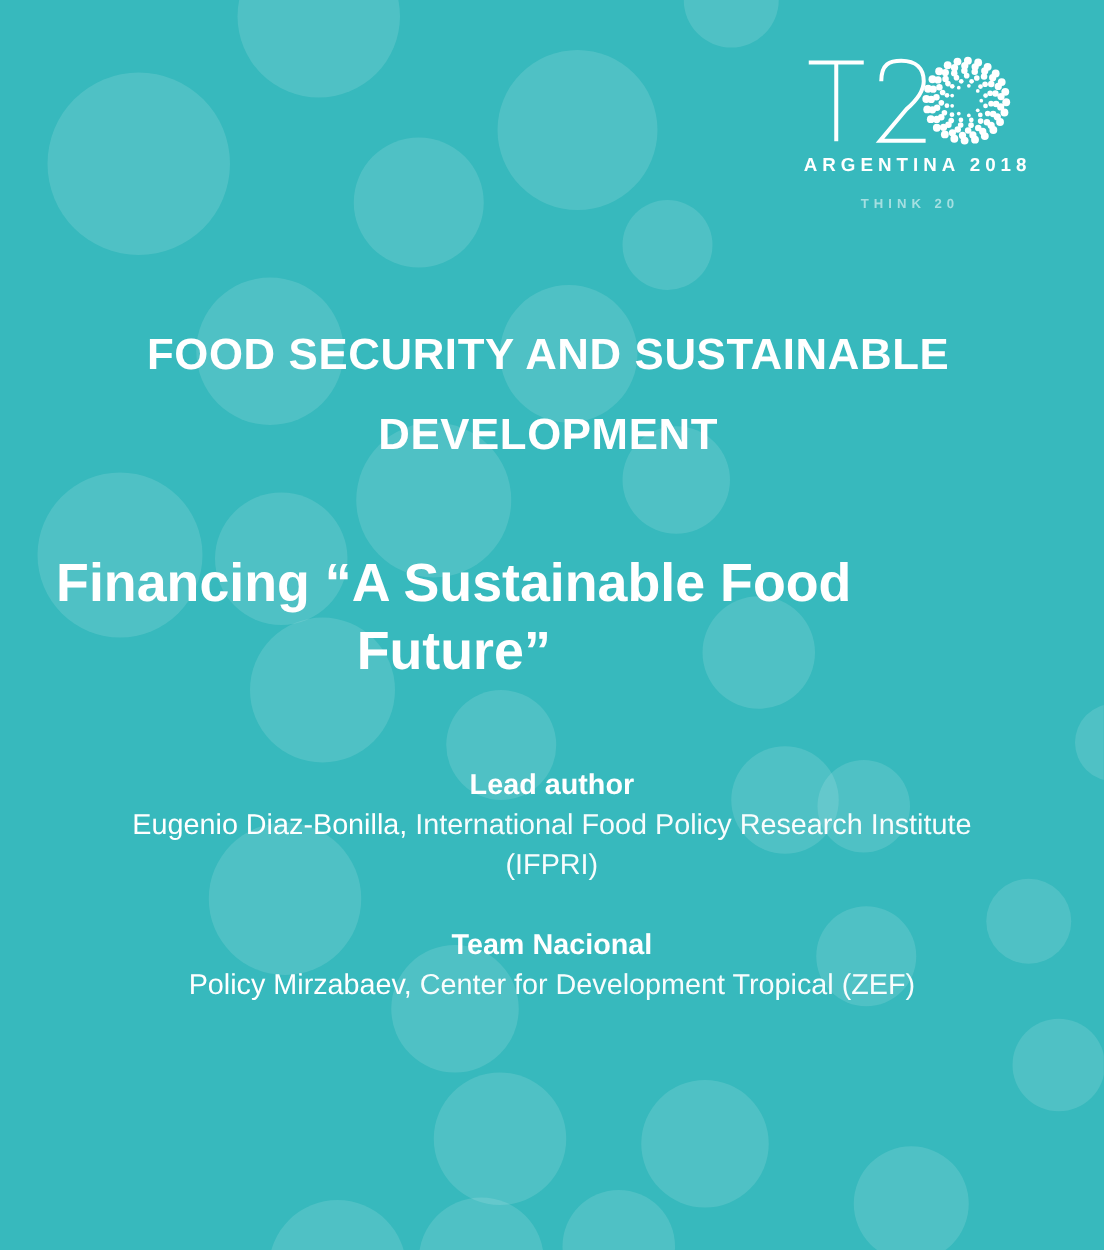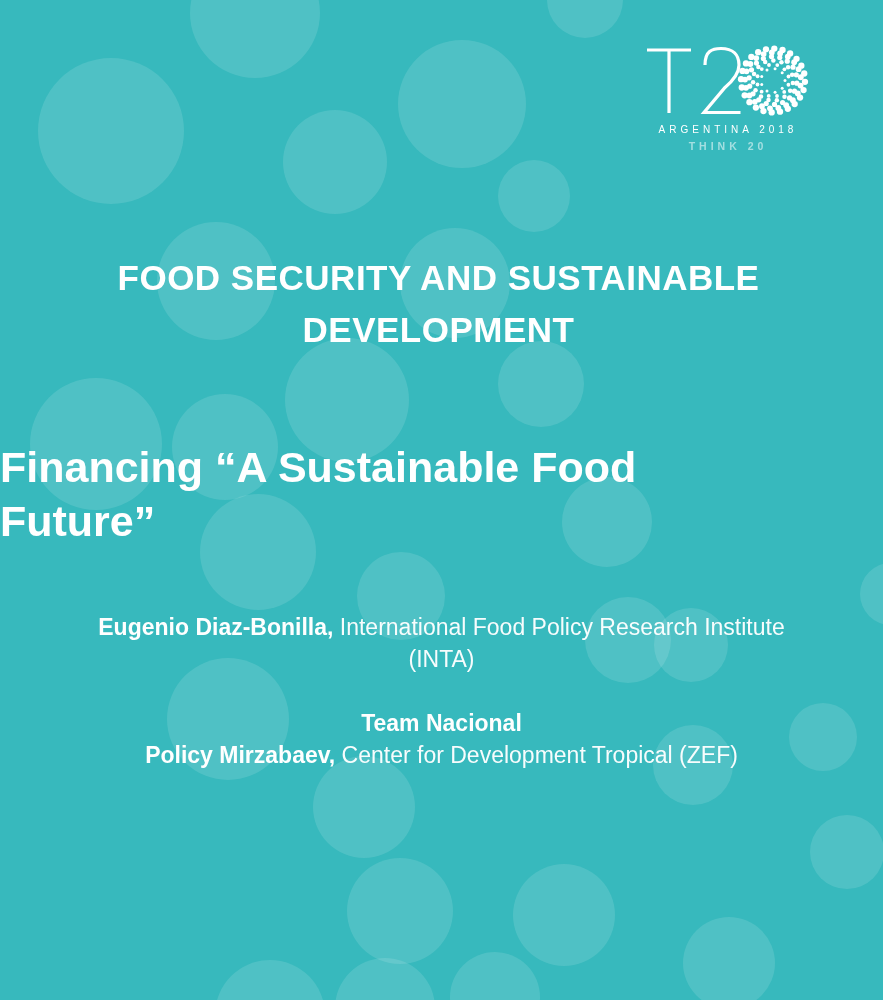--- a/index.html
+++ b/index.html
@@ -22,51 +22,52 @@
   #decor{position:absolute;inset:0;z-index:0;}
   .bubble{position:absolute;border-radius:50%;background:var(--circle);}
   
   .logo{
     position:absolute;
     left:643px;top:44px;width:170px;
     text-align:center;z-index:2;
   }
   .logo svg{display:block;margin:0 auto 8px auto;}
   .logo-country{
-    font-size:10px;font-weight:normal;letter-spacing:4px;
+    font-size:15px;font-weight:bold;letter-spacing:4px;
     color:var(--txt);white-space:nowrap;
   }
   .logo-tagline{
-    margin-top:5px;
+    margin-top:16px;
     font-size:10.5px;font-weight:bold;letter-spacing:4px;
     color:var(--faint);white-space:nowrap;
   }
   
   .category{
     position:absolute;left:0;top:252px;width:877px;z-index:1;
     text-align:center;
     font-size:35px;font-weight:bold;letter-spacing:0.5px;
-    line-height:52px;
+    line-height:64px;
   }
   .category span{display:inline-block;max-width:800px;}
   .doc-title{
     position:absolute;left:0;top:440px;width:726px;z-index:1;
+    text-align:center;
     font-size:43px;font-weight:bold;
     line-height:54px;
   }
   .doc-title span{display:inline-block;max-width:670px;}
   
   .authors{
     position:absolute;left:0;top:611px;width:883px;z-index:1;
     text-align:center;
     font-size:23px;line-height:32px;
   }
   .authors .block{margin:0 auto;max-width:710px;}
   .block-heading{font-weight:bold;}
-  .entry b{font-weight:bold;}
+  .entry b{font-weight:normal;}
   .entry span{color:rgba(255,255,255,0.96);}
   .team-block{margin-top:32px !important;}
 </style>
 </head>
 <body>
 
 <div id="decor">
     <div class="bubble" style="left: 190px; top: -52px; width: 130px; height: 130px;"></div>
     <div class="bubble" style="left: 38px; top: 58px; width: 146px; height: 146px;"></div>
     <div class="bubble" style="left: 283px; top: 110px; width: 104px; height: 104px;"></div>
@@ -209,20 +210,21 @@
   <div class="logo-country">ARGENTINA 2018</div>
   <div class="logo-tagline">THINK 20</div>
 </div>
 
 <h1 class="category"><span>FOOD SECURITY AND SUSTAINABLE DEVELOPMENT</span></h1>
 
 <h2 class="doc-title"><span>Financing “A Sustainable Food Future”</span></h2>
 
 <div class="authors">
   <div class="block">
-    <p class="entry"><b>Eugenio Diaz-Bonilla,</b> <span>International Food Policy Research Institute (INTA)</span></p>
+    <div class="block-heading">Lead author</div>
+    <p class="entry"><b>Eugenio Diaz-Bonilla,</b> <span>International Food Policy Research Institute (IFPRI)</span></p>
   </div>
 
   <div class="block team-block">
     <div class="block-heading">Team Nacional</div>
     <p class="entry"><b>Policy Mirzabaev,</b> <span>Center for Development Tropical (ZEF)</span></p>
   </div>
 </div>
 
 </body></html>

